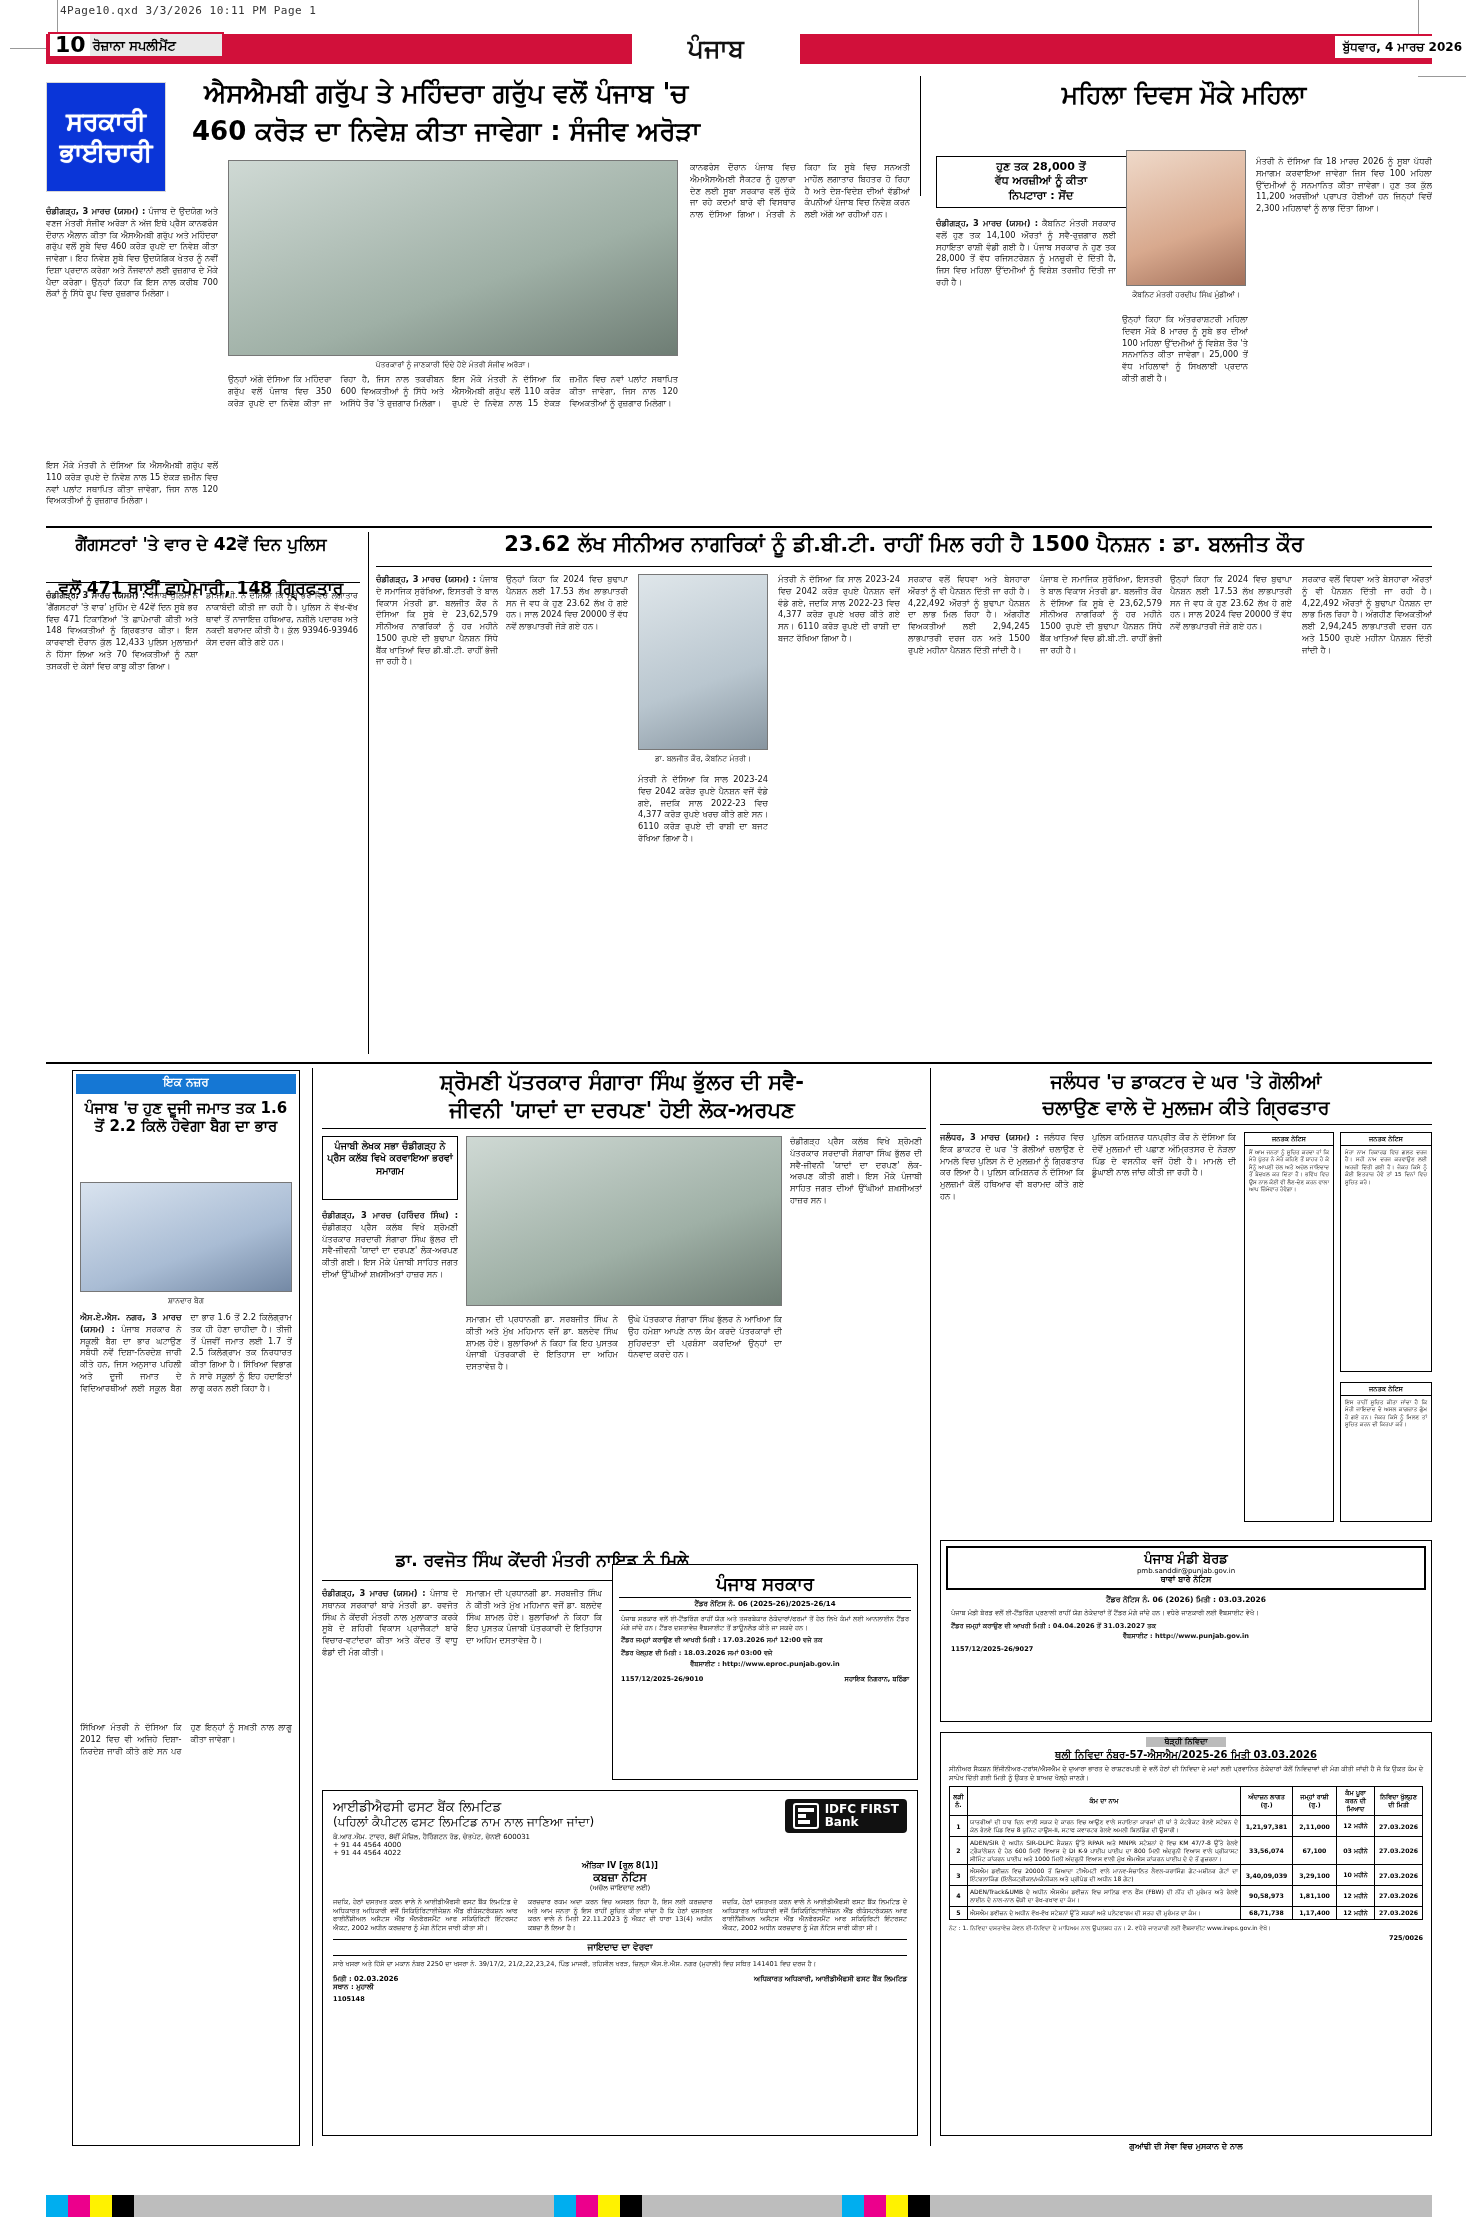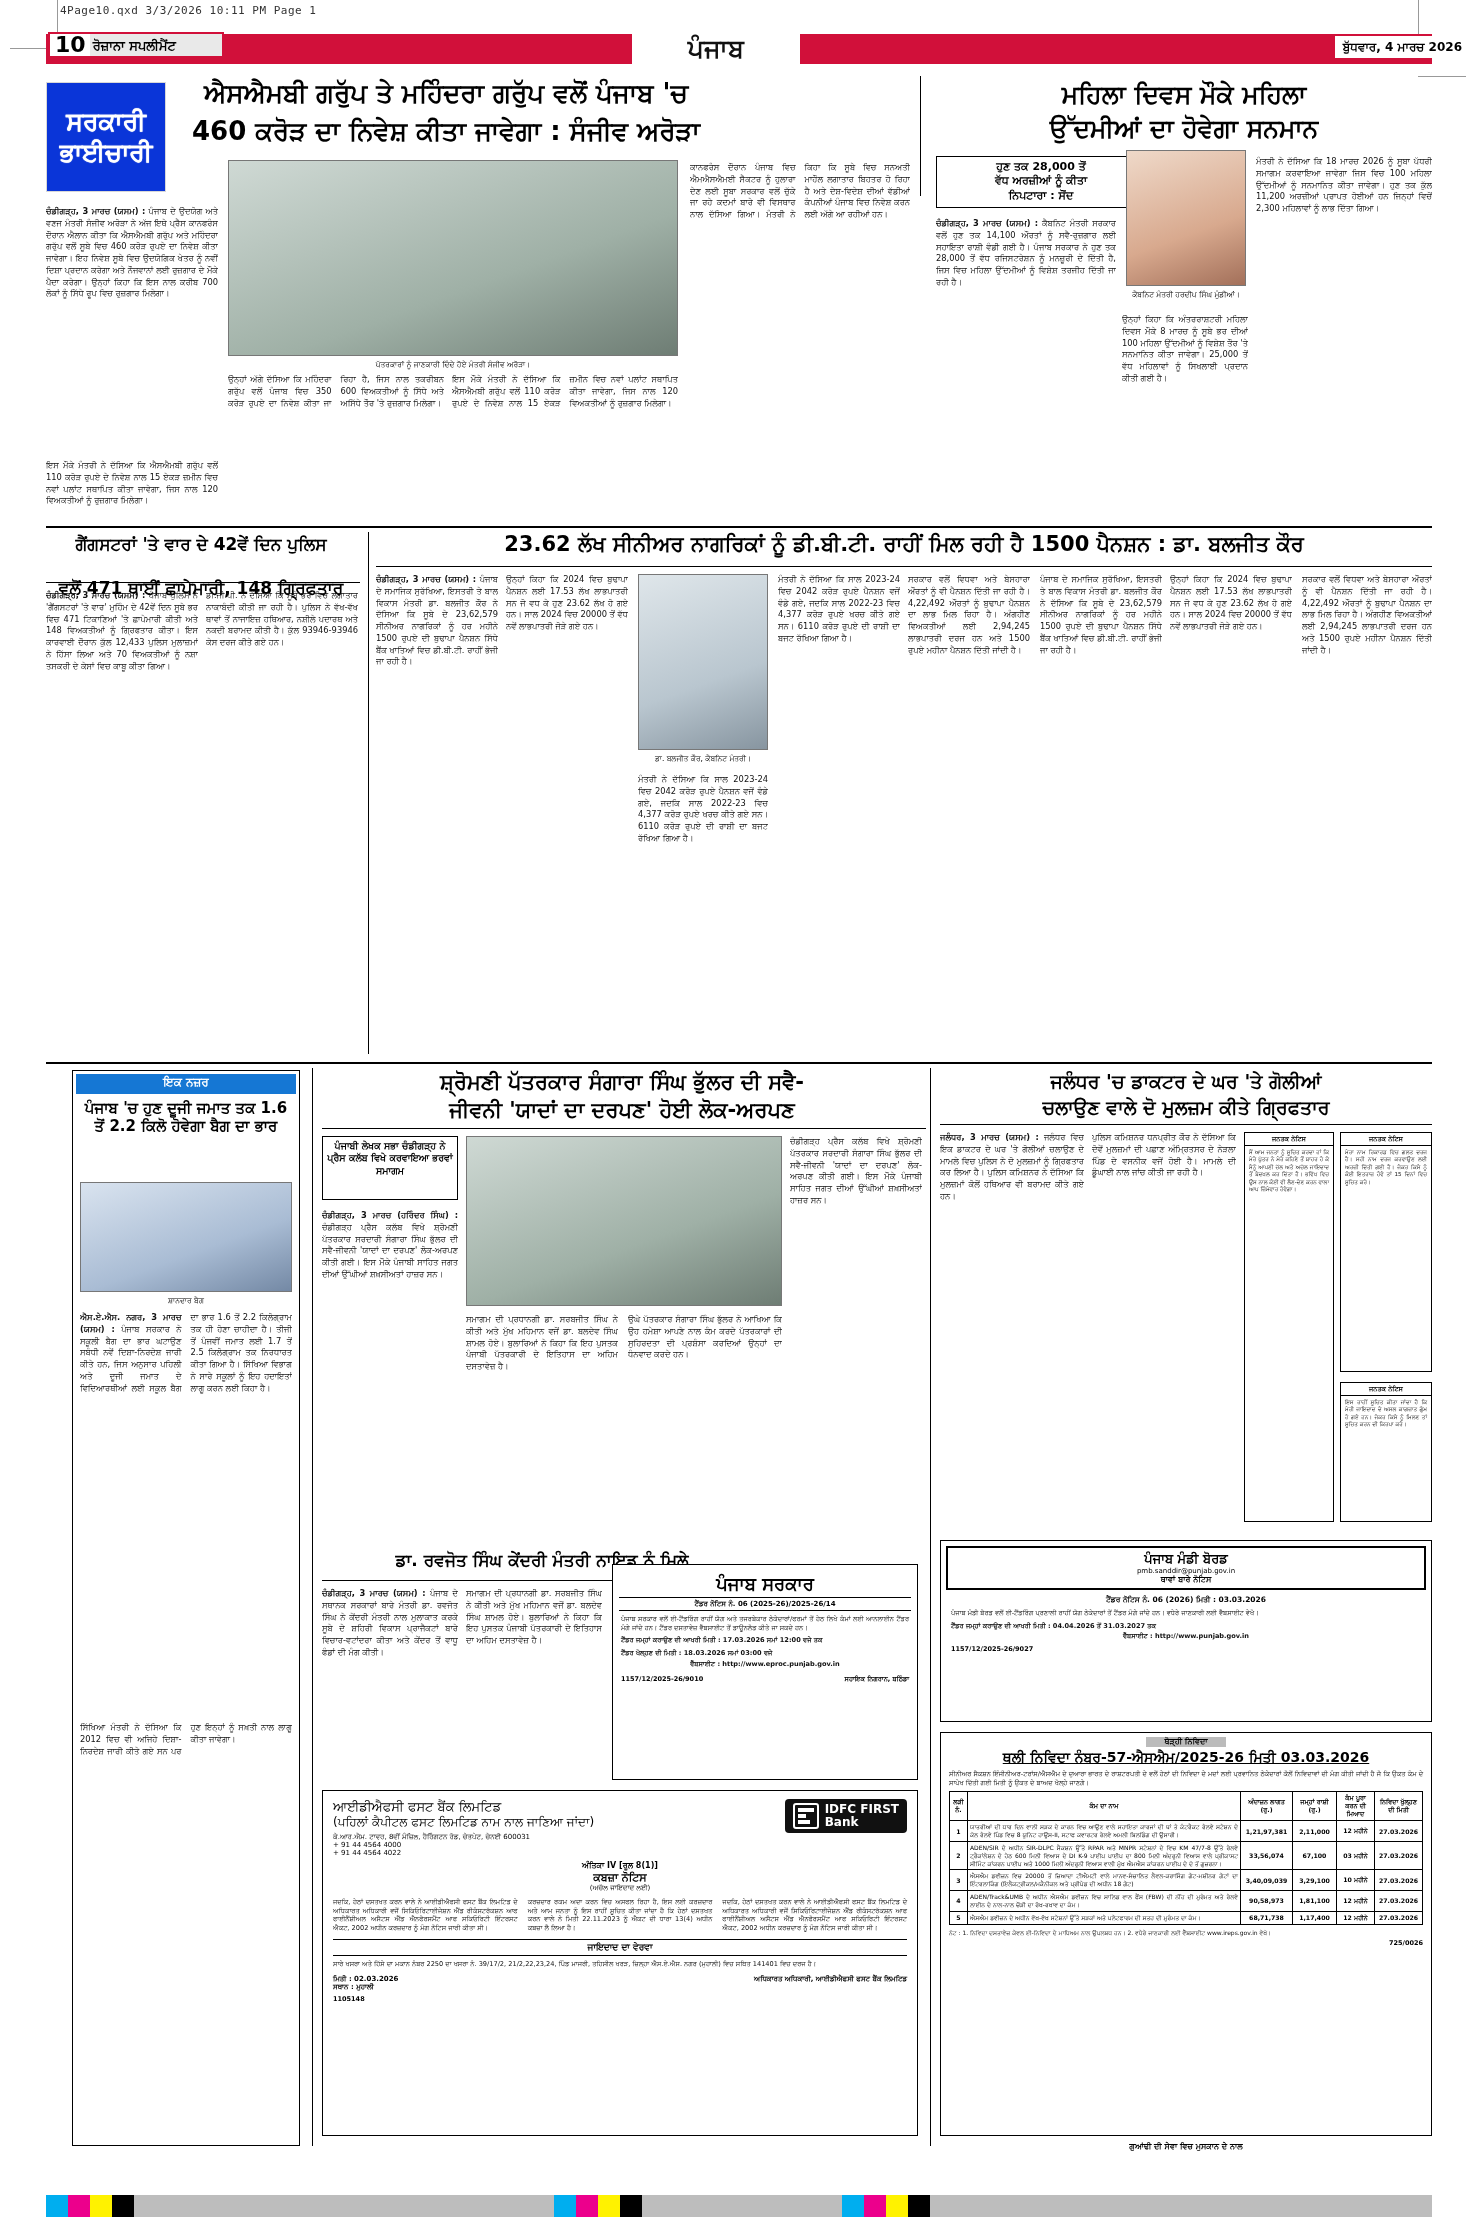--- a/index.html
+++ b/index.html
@@ -169,21 +169,20 @@
 
   <div class="bluebox" style="left:0;top:8px;width:120px;height:110px;">
     <span>ਸਰਕਾਰੀ</span>
     <span>ਭਾਈਚਾਰੀ</span>
   </div>
 
   <div class="hl lead-hl">ਐਸਐਮਬੀ ਗਰੁੱਪ ਤੇ ਮਹਿੰਦਰਾ ਗਰੁੱਪ ਵਲੋਂ ਪੰਜਾਬ 'ਚ</div>
   <div class="hl" style="position:absolute;left:130px;top:42px;width:540px;font-size:26px;">460 ਕਰੋੜ ਦਾ ਨਿਵੇਸ਼ ਕੀਤਾ ਜਾਵੇਗਾ : ਸੰਜੀਵ ਅਰੋੜਾ</div>
 
   <div class="hl" style="position:absolute;left:890px;top:6px;width:496px;font-size:25px;">ਮਹਿਲਾ ਦਿਵਸ ਮੌਕੇ ਮਹਿਲਾ</div>
-  <div class="hl" style="position:absolute;left:890px;top:40px;width:496px;font-size:25px;">ਉੱਦਮੀਆਂ ਦਾ ਹੋਵੇਗਾ ਸਨਮਾਨ</div>
 
   <div class="hrule" style="left:880px;top:0;width:1px;height:0;"></div>
   <div class="vrule" style="left:874px;top:2px;height:120px;"></div>
 
   <div class="photo ph-a" style="left:182px;top:86px;width:450px;height:196px;"></div>
   <div class="cap" style="left:182px;top:286px;width:450px;">ਪੱਤਰਕਾਰਾਂ ਨੂੰ ਜਾਣਕਾਰੀ ਦਿੰਦੇ ਹੋਏ ਮੰਤਰੀ ਸੰਜੀਵ ਅਰੋੜਾ।</div>
 
   <div class="txt" style="position:absolute;left:0;top:132px;width:172px;height:250px;">
     <span class="byline">ਚੰਡੀਗੜ੍ਹ, 3 ਮਾਰਚ (ਯਸਮ) :</span>
     <span>ਪੰਜਾਬ ਦੇ ਉਦਯੋਗ ਅਤੇ ਵਣਜ ਮੰਤਰੀ ਸੰਜੀਵ ਅਰੋੜਾ ਨੇ ਅੱਜ ਇਥੇ ਪ੍ਰੈਸ ਕਾਨਫਰੰਸ ਦੌਰਾਨ ਐਲਾਨ ਕੀਤਾ ਕਿ ਐਸਐਮਬੀ ਗਰੁੱਪ ਅਤੇ ਮਹਿੰਦਰਾ ਗਰੁੱਪ ਵਲੋਂ ਸੂਬੇ ਵਿਚ 460 ਕਰੋੜ ਰੁਪਏ ਦਾ ਨਿਵੇਸ਼ ਕੀਤਾ ਜਾਵੇਗਾ। ਇਹ ਨਿਵੇਸ਼ ਸੂਬੇ ਵਿਚ ਉਦਯੋਗਿਕ ਖੇਤਰ ਨੂੰ ਨਵੀਂ ਦਿਸ਼ਾ ਪ੍ਰਦਾਨ ਕਰੇਗਾ ਅਤੇ ਨੌਜਵਾਨਾਂ ਲਈ ਰੁਜ਼ਗਾਰ ਦੇ ਮੌਕੇ ਪੈਦਾ ਕਰੇਗਾ। ਉਨ੍ਹਾਂ ਕਿਹਾ ਕਿ ਇਸ ਨਾਲ ਕਰੀਬ 700 ਲੋਕਾਂ ਨੂੰ ਸਿੱਧੇ ਰੂਪ ਵਿਚ ਰੁਜ਼ਗਾਰ ਮਿਲੇਗਾ।</span>
@@ -368,21 +367,21 @@
     </div>
     <div class="ad-center" style="font-size:7.5px;font-weight:bold;">ਟੈਂਡਰ ਨੋਟਿਸ ਨੰ. 06 (2026) ਮਿਤੀ : 03.03.2026</div>
     <div class="ad-txt" style="margin:4px 10px;">ਪੰਜਾਬ ਮੰਡੀ ਬੋਰਡ ਵਲੋਂ ਈ-ਟੈਂਡਰਿੰਗ ਪ੍ਰਣਾਲੀ ਰਾਹੀਂ ਯੋਗ ਠੇਕੇਦਾਰਾਂ ਤੋਂ ਟੈਂਡਰ ਮੰਗੇ ਜਾਂਦੇ ਹਨ। ਵਧੇਰੇ ਜਾਣਕਾਰੀ ਲਈ ਵੈੱਬਸਾਈਟ ਵੇਖੋ।</div>
     <div class="ad-txt" style="margin:2px 10px;font-weight:bold;">ਟੈਂਡਰ ਜਮ੍ਹਾਂ ਕਰਾਉਣ ਦੀ ਆਖਰੀ ਮਿਤੀ : 04.04.2026 ਤੋਂ 31.03.2027 ਤਕ</div>
     <div class="ad-txt ad-center" style="margin:2px 10px;font-weight:bold;">ਵੈੱਬਸਾਈਟ : http://www.punjab.gov.in</div>
     <div style="font-size:6.5px;font-weight:bold;margin:4px 10px;">1157/12/2025-26/9027</div>
   </div>
 
   <div class="ad" style="left:894px;top:1658px;width:492px;height:404px;">
     <div class="ad-center" style="font-size:8px;font-weight:bold;background:#bbb;width:80px;margin:4px auto 2px;">ਥੋੜ੍ਹੀ ਨਿਵਿਦਾ</div>
-    <div class="ad-center" style="font-size:14px;font-weight:bold;text-decoration:underline;text-align:center;">ਥਲੀ ਨਿਵਿਦਾ ਨੰਬਰ-57-ਐਸਐਮ/2025-26 ਮਿਤੀ 03.03.2026</div>
+    <div class="ad-center" style="font-size:10px;font-weight:bold;text-decoration:underline;text-align:center;">ਥਲੀ ਨਿਵਿਦਾ ਨੰਬਰ-57-ਐਸਐਮ/2025-26 ਮਿਤੀ 03.03.2026</div>
     <div class="ad-txt" style="margin:4px 8px;">ਸੀਨੀਅਰ ਸੈਕਸ਼ਨ ਇੰਜੀਨੀਅਰ-ਟਰਾਂਸ/ਐਸਐਮ ਦੇ ਦੁਆਰਾ ਭਾਰਤ ਦੇ ਰਾਸ਼ਟਰਪਤੀ ਦੇ ਵਲੋਂ ਹੇਠਾਂ ਦੀ ਨਿਵਿਦਾ ਦੇ ਮਦਾਂ ਲਈ ਪ੍ਰਵਾਨਿਤ ਠੇਕੇਦਾਰਾਂ ਕੋਲੋਂ ਨਿਵਿਦਾਵਾਂ ਦੀ ਮੰਗ ਕੀਤੀ ਜਾਂਦੀ ਹੈ ਜੋ ਕਿ ਉਕਤ ਕੰਮ ਦੇ ਸਾਪੇਖ ਦਿੱਤੀ ਗਈ ਮਿਤੀ ਨੂੰ ਉਕਤ ਦੇ ਬਾਅਦ ਖੋਲ੍ਹੇ ਜਾਣਗੇ।</div>
     <div style="margin:4px 8px;">
       <table class="tender">
         <thead>
           <tr>
             <th style="width:18px;">ਲੜੀ ਨੰ.</th>
             <th>ਕੰਮ ਦਾ ਨਾਮ</th>
             <th style="width:52px;">ਅੰਦਾਜ਼ਨ ਲਾਗਤ (ਰੁ.)</th>
             <th style="width:44px;">ਜਮ੍ਹਾਂ ਰਾਸ਼ੀ (ਰੁ.)</th>
             <th style="width:38px;">ਕੰਮ ਪੂਰਾ ਕਰਨ ਦੀ ਮਿਆਦ</th>

